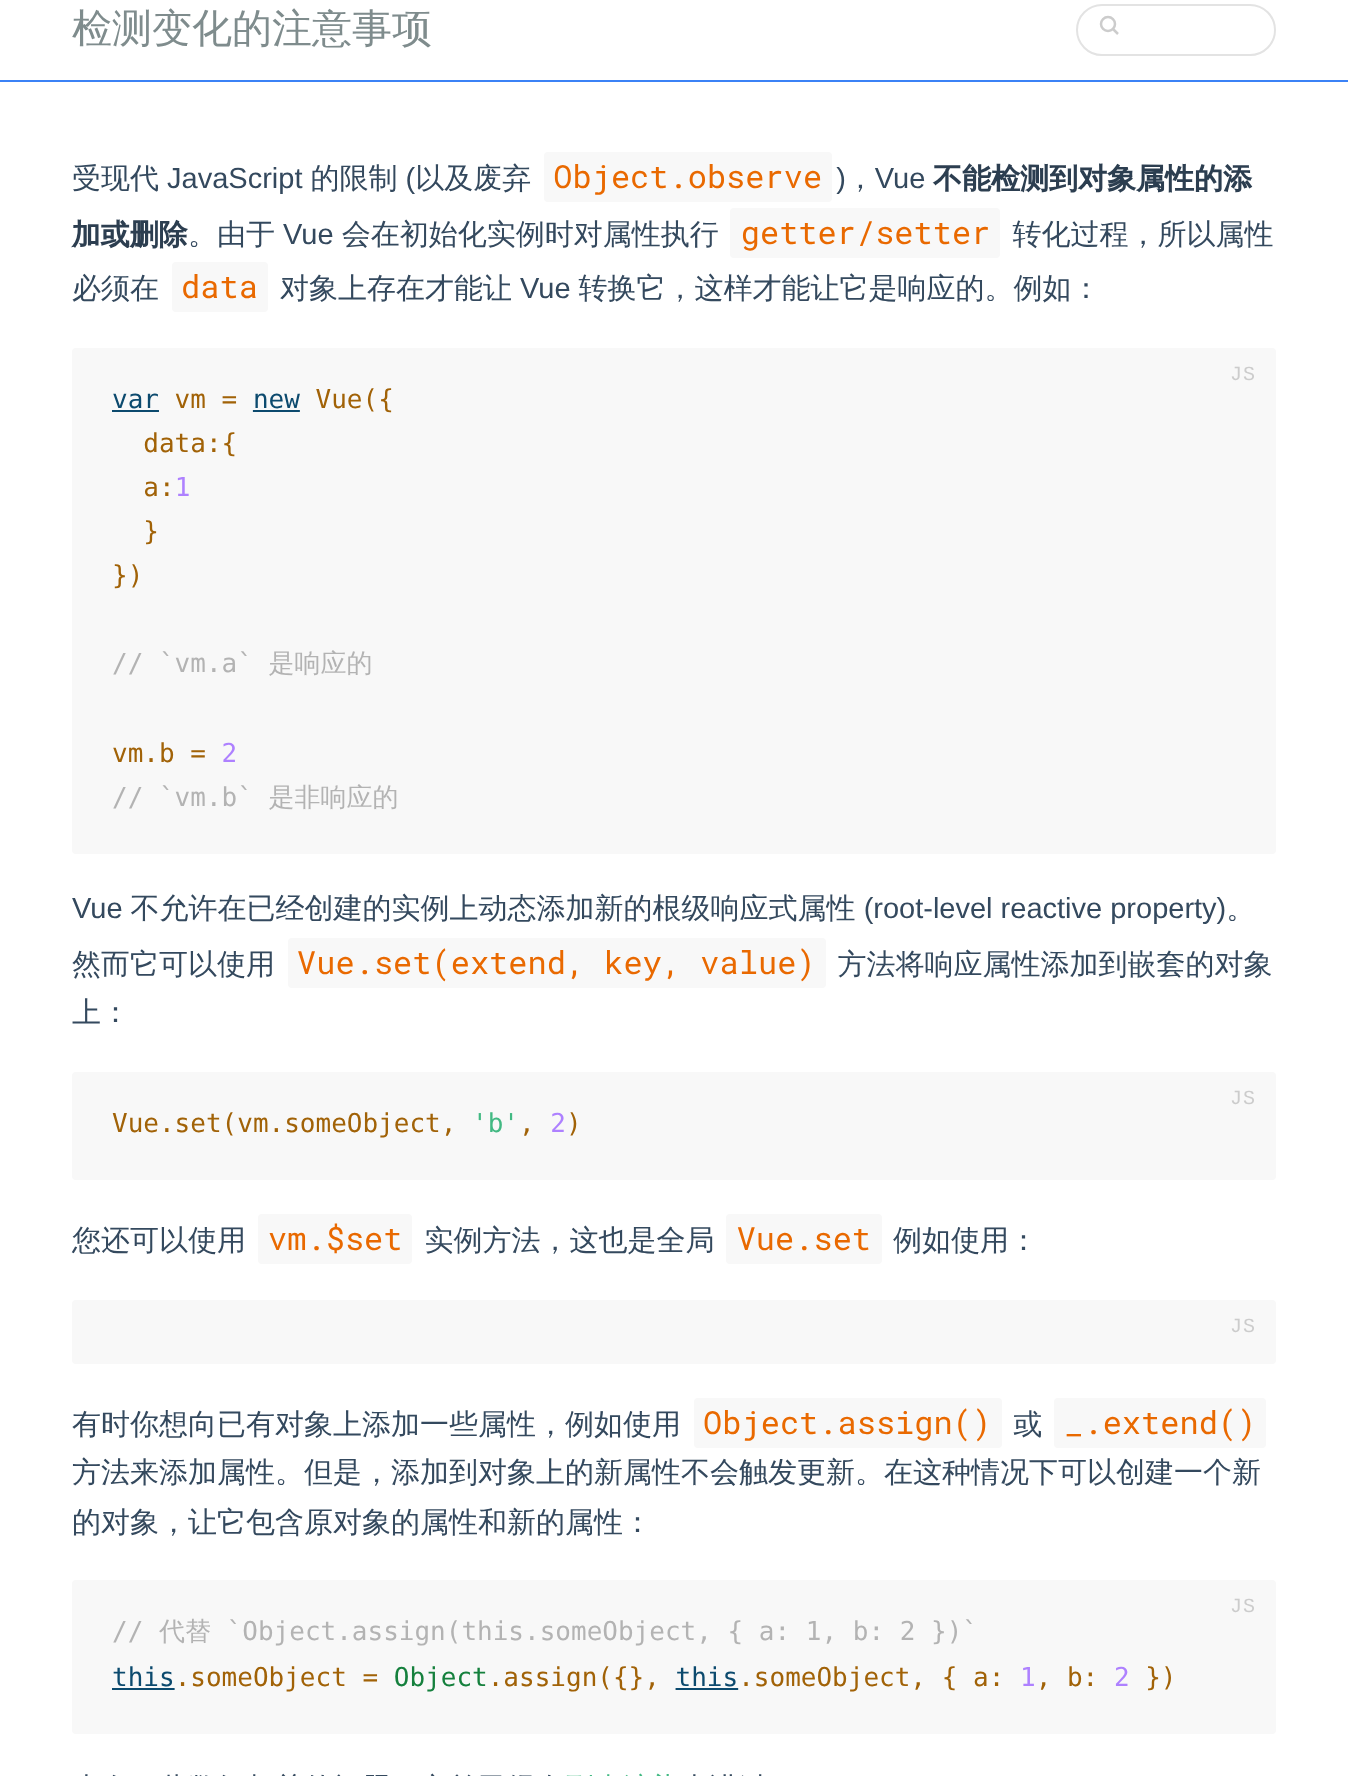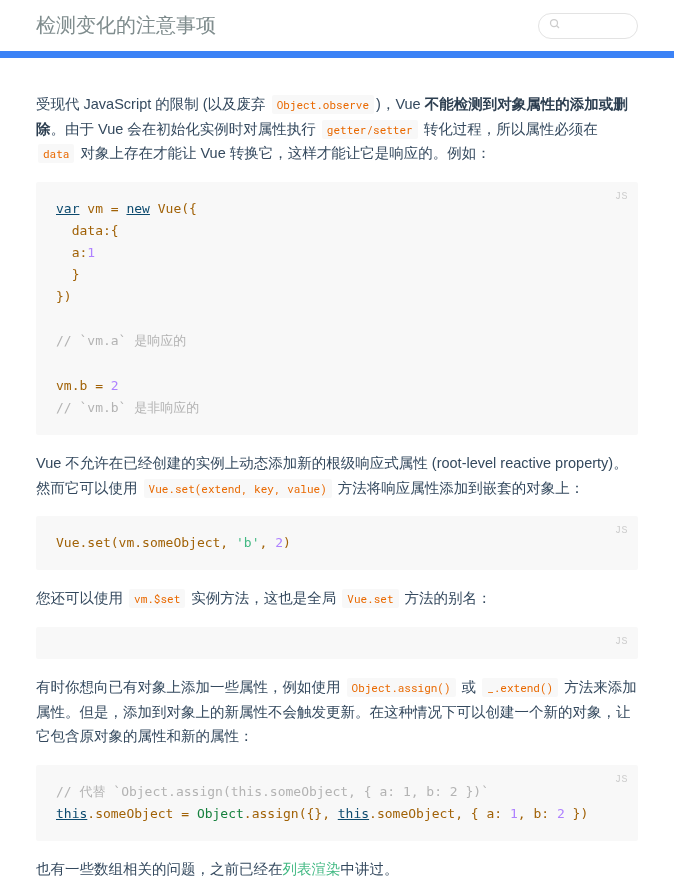--- a/index.html
+++ b/index.html
@@ -6,22 +6,22 @@
     body {
       font-family: -apple-system, BlinkMacSystemFont, "Segoe UI", "PingFang SC", "Hiragino Sans GB", "Microsoft YaHei", sans-serif;
       color: #34495e;
       background: #fff;
       width: 674px;
     }
     .header {
       display: flex;
       align-items: center;
       justify-content: space-between;
-      padding: 12px 36px 12px;
-      border-bottom: 7px solid #3b82f6;
+      padding: 1px 36px 12px;
+      border-bottom: 1px solid #3b82f6;
     }
     .title {
       font-size: 20px;
       font-weight: 500;
       color: #7f8c8d;
     }
     .search-box {
       display: flex;
       align-items: center;
       border: 1px solid #e3e3e3;
@@ -50,21 +50,21 @@
       line-height: 1.7;
       color: #34495e;
       margin: 14px 0;
     }
     strong {
       font-weight: 600;
       color: #2c3e50;
     }
     code.inline {
       font-family: "Roboto Mono", Menlo, Consolas, monospace;
-      font-size: 11px;
+      font-size: 16px;
       color: #e96900;
       background: #f8f8f8;
       padding: 2px 5px;
       border-radius: 2px;
       margin: 0 2px;
     }
     .codeblock {
       background: #f8f8f8;
       border-radius: 2px;
       padding: 16px 20px;
@@ -136,21 +136,21 @@
   <p>
     <span>Vue 不允许在已经创建的实例上动态添加新的根级响应式属性 (root-level reactive property)。然而它可以使用 </span><code class="inline">Vue.set(extend, key, value)</code><span> 方法将响应属性添加到嵌套的对象上：</span>
   </p>
 
   <div class="codeblock">
     <span class="lang">JS</span>
 <pre><span class="tok-plain">Vue.set(vm.someObject, </span><span class="tok-str">'b'</span><span class="tok-plain">, </span><span class="tok-num">2</span><span class="tok-plain">)</span></pre>
   </div>
 
   <p>
-    <span>您还可以使用 </span><code class="inline">vm.$set</code><span> 实例方法，这也是全局 </span><code class="inline">Vue.set</code><span> 方法的别名：</span>
+    <span>您还可以使用 </span><code class="inline">vm.$set</code><span> 实例方法，这也是全局 </span><code class="inline">Vue.set</code><span> 例如使用：</span>
   </p>
 
   <div class="codeblock">
     <span class="lang">JS</span>
   </div>
 
   <p>
     <span>有时你想向已有对象上添加一些属性，例如使用 </span><code class="inline">Object.assign()</code><span> 或 </span><code class="inline">_.extend()</code><span> 方法来添加属性。但是，添加到对象上的新属性不会触发更新。在这种情况下可以创建一个新的对象，让它包含原对象的属性和新的属性：</span>
   </p>
 

